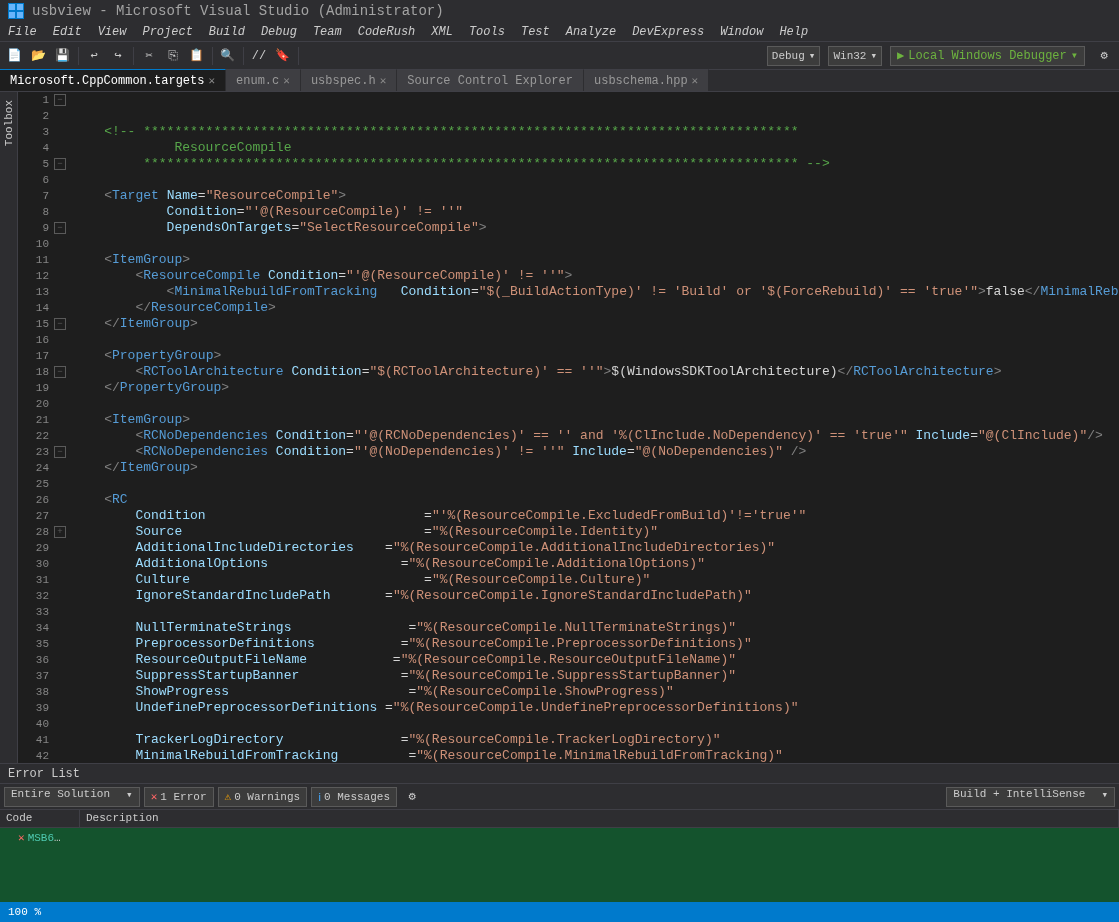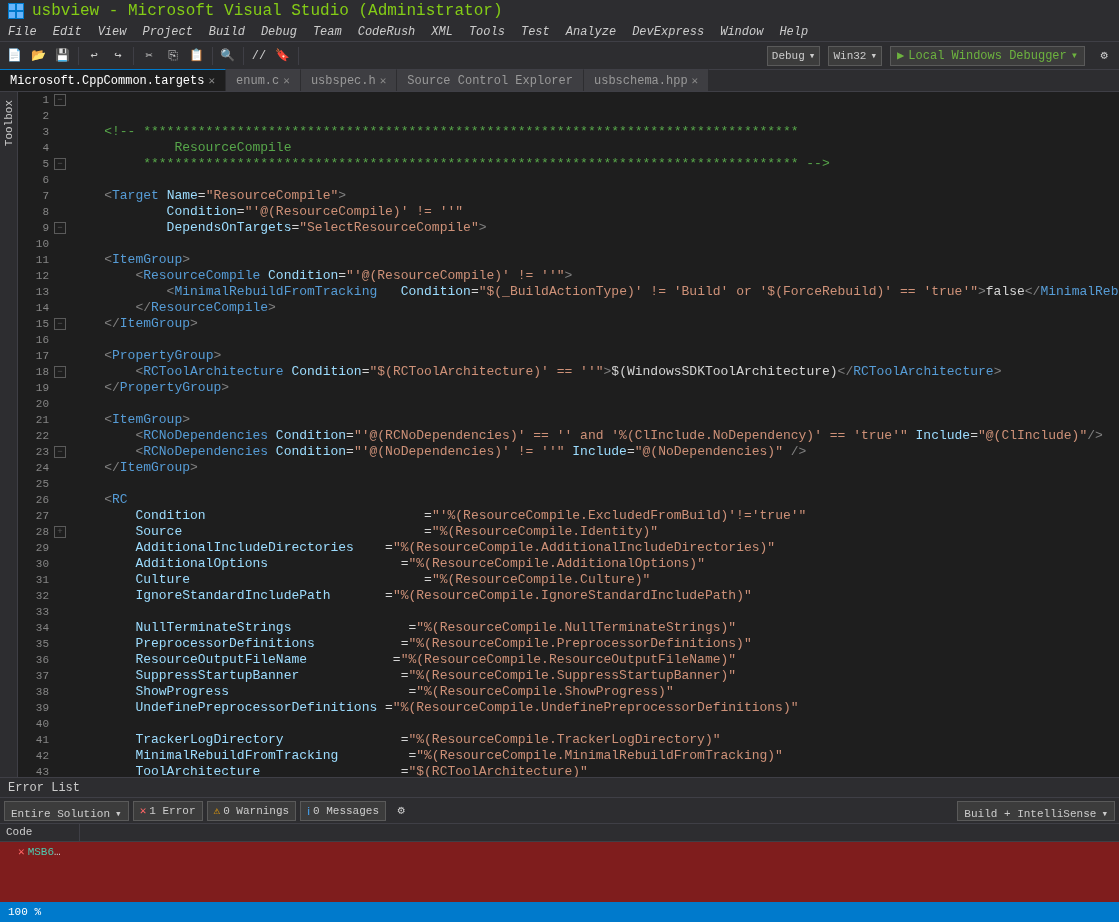--- a/index.html
+++ b/index.html
@@ -25,21 +25,21 @@
       padding: 0 8px;
       gap: 8px;
       flex-shrink: 0;
     }
     #titlebar .app-icon {
       width: 16px; height: 16px;
       background: #007acc;
       display: flex; align-items: center; justify-content: center;
       font-size: 10px; color: white; font-weight: bold;
     }
-    #titlebar .title-text { font-size: 16px; color: #84cc16; }
+    #titlebar .title-text { font-size: 14px; color: #a3a3a3; }
 
     
     #menubar {
       background: #2d2d30;
       height: 20px;
       display: flex;
       align-items: center;
       flex-shrink: 0;
       border-bottom: 1px solid #3f3f46;
       font-style: italic;
@@ -213,22 +213,22 @@
     .xml-text { color: #d4d4d4; }
     .xml-bracket { color: #808080; }
 
     
     #code-area::-webkit-scrollbar { width: 8px; height: 8px; }
     #code-area::-webkit-scrollbar-track { background: #1e1e1e; }
     #code-area::-webkit-scrollbar-thumb { background: #424242; }
 
     
     #bottom-area {
-      height: 125px;
-      background: #7f1d1d;
+      height: 139px;
+      background: #14532d;
       border-top: 1px solid #3f3f46;
       flex-shrink: 0;
       display: flex;
       flex-direction: column;
     }
     #error-list-header {
       background: #2d2d30;
       height: 20px;
       display: flex;
       align-items: center;
@@ -256,21 +256,21 @@
       display: flex; align-items: center; gap: 3px;
       cursor: pointer;
     }
     .error-filter-dropdown {
       height: 20px;
       padding: 0 6px;
       background: #3c3c3c;
       border: 1px solid #5a5a5a;
       color: #cccccc;
       font-size: 11px;
-      display: flex; align-items: flex-end; gap: 5px;
+      display: flex; align-items: flex-start; gap: 16px;
       cursor: pointer;
     }
     #error-table-header {
       display: grid;
       grid-template-columns: 80px 1fr;
       background: #2d2d30;
       border-bottom: 1px solid #3f3f46;
       height: 18px;
     }
     .error-col-header {
@@ -560,20 +560,21 @@
     </div>
     <div class="toolbar-btn">⚙</div>
     <div style="flex:1"></div>
     <div class="error-filter-dropdown">
       <span>Build + IntelliSense</span>
       <span>▾</span>
     </div>
   </div>
   <div id="error-table-header">
     <div class="error-col-header">Code</div>
+    <div class="error-col-header">Description</div>
   </div>
   <div id="error-table-body">
 
   <div class="error-row">
         <div class="error-cell"><span><span style="color:#f66;margin-right:3px">✕</span></span><span style="color: rgb(78, 201, 176); cursor: pointer;">MSB6004</span></div>
       </div>
     </div>
 </div>
 
 <div id="statusbar">

